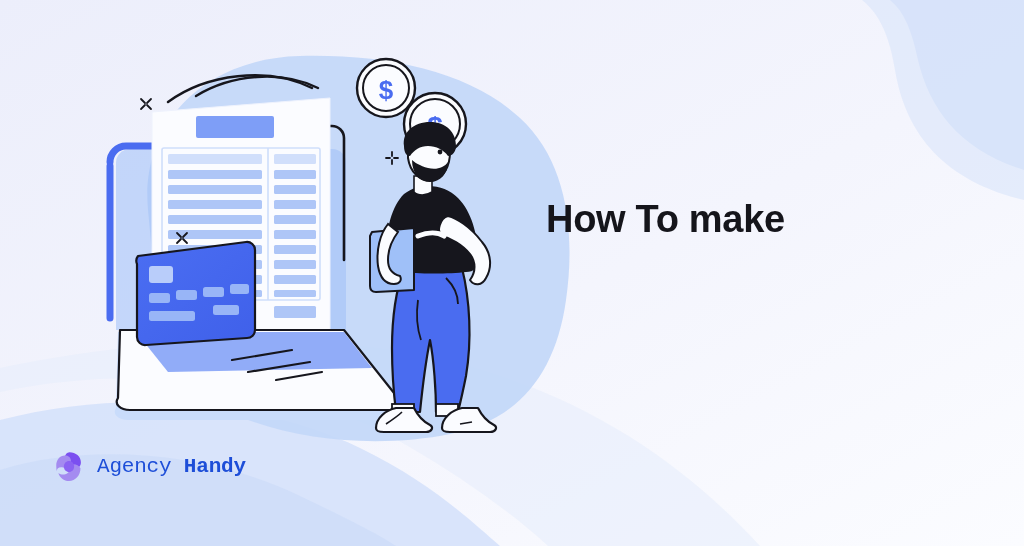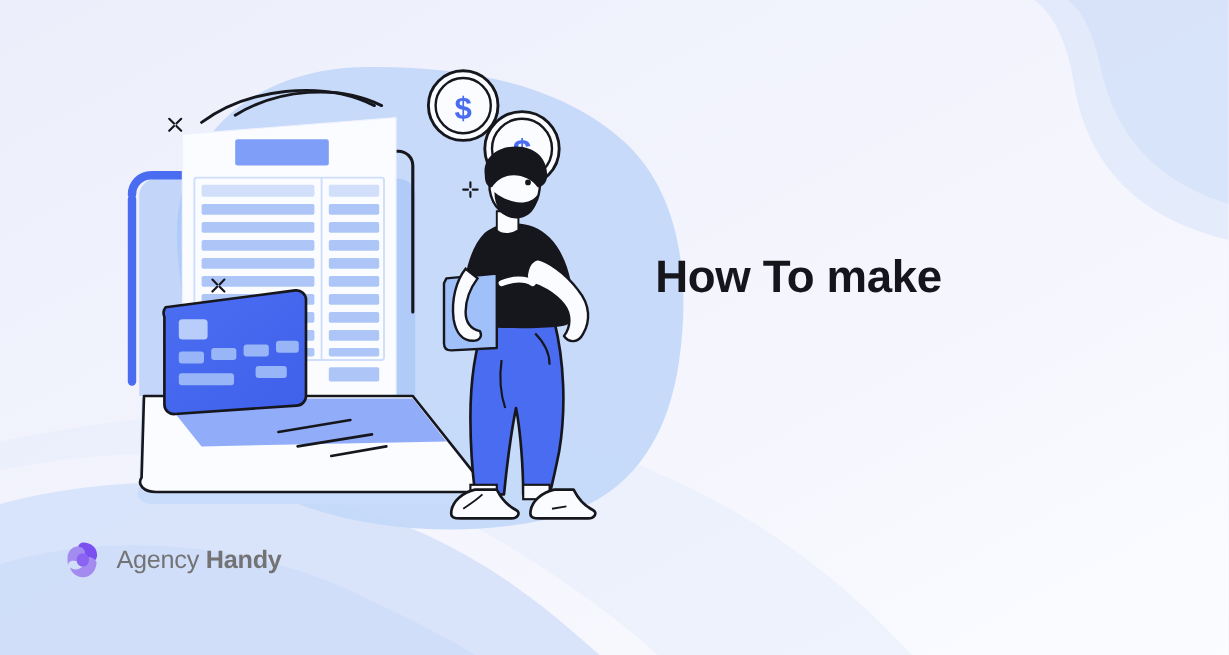--- a/index.html
+++ b/index.html
@@ -11,21 +11,21 @@
     width: 1024px;
     height: 546px;
     overflow: hidden;
     background: #eeeffb;
     font-family: "Liberation Sans", sans-serif;
   }
   .layer { position: absolute; top: 0; left: 0; width: 1024px; height: 546px; }
   #headline {
     position: absolute;
     left: 546px;
-    top: 204px;
+    top: 192px;
     width: 420px;
   }
   #headline .line {
     font-family: "Liberation Sans", sans-serif;
     font-weight: bold;
     font-size: 38px;
     line-height: 54px;
     letter-spacing: -0.3px;
     color: #15151b;
     white-space: nowrap;
@@ -33,24 +33,24 @@
   #brand {
     position: absolute;
     left: 52px;
     top: 450px;
     display: flex;
     align-items: center;
     gap: 11px;
   }
   #brand .mark { width: 34px; height: 34px; display:block; }
   #brand .wordmark {
-    font-family: Liberation Sans, sans-serif;
+    font-family: Liberation Mono, monospace;
     font-size: 21px;
     line-height: 24px;
-    color: #737373;
+    color: #1d4ed8;
     white-space: nowrap;
   }
   #brand .wordmark .w1 { font-weight: normal; letter-spacing: -0.2px; }
   #brand .wordmark .w2 { font-weight: bold; letter-spacing: -0.2px; }
 </style>
 </head>
 <body>
 
 <div id="canvas">
 

